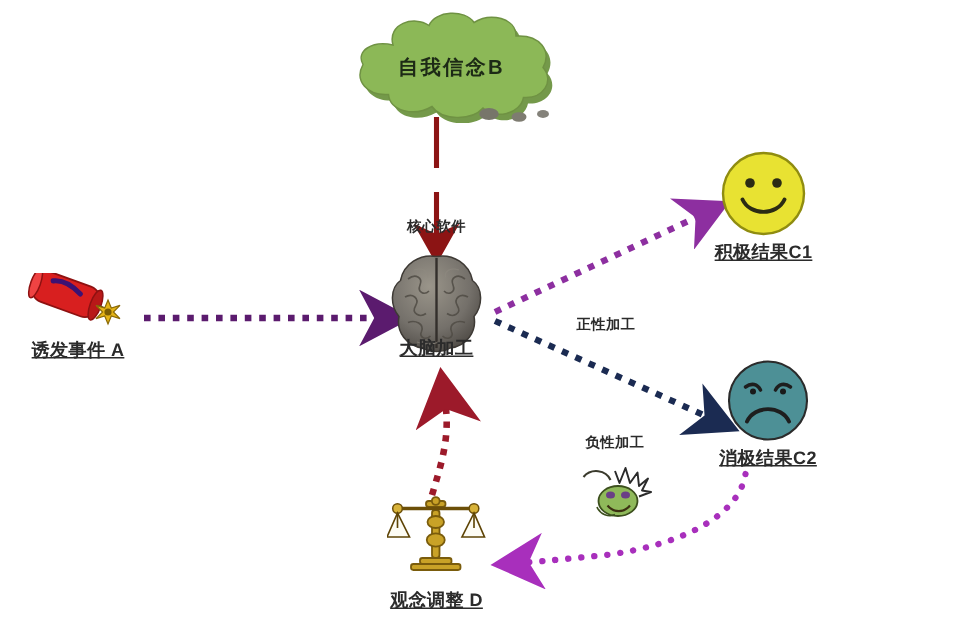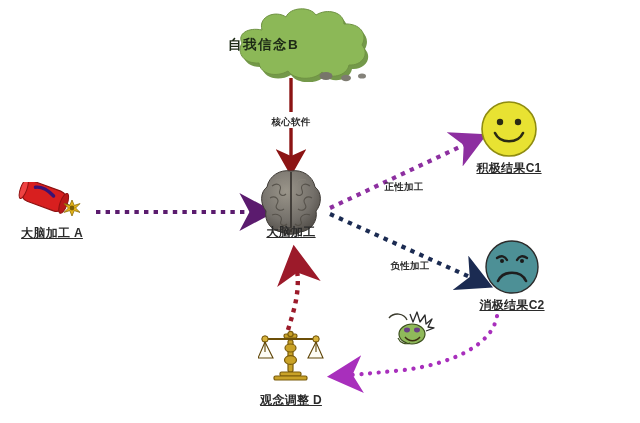--- a/index.html
+++ b/index.html
@@ -39,33 +39,35 @@
     text-decoration: underline;
   }
   .edge-label {
     position: absolute;
     font-size: 9.5px;
     color: #2b2b2b;
     white-space: nowrap;
     font-weight: 700;
     letter-spacing: 0.3px;
     transform: translateX(-50%);
+    margin-top: 29px;
   }
   
   #belief-cloud {
     left: 228px;
     top: 8px;
     width: 146px;
     height: 74px;
   }
   #belief-cloud .cloud-text {
     position: absolute;
     left: 0;
     top: 28px;
     width: 146px;
+    text-align: center;
     font-size: 13.5px;
     font-weight: 700;
     color: #1d2a16;
     letter-spacing: 1.5px;
     z-index: 3;
   }
   
   #positive-face {
     left: 480px;
     top: 100px;
@@ -177,21 +179,21 @@
         <ellipse cx="50" cy="16.5" rx="3.6" ry="10.5" fill="#b81818" stroke="#8e1111" stroke-width="1"></ellipse>
         <ellipse cx="7.5" cy="16.5" rx="3.2" ry="10.2" fill="#ef4343" stroke="#8e1111" stroke-width="1"></ellipse>
         <path d="M18,11 C24,8 32,10 38,13" stroke="#3b1273" stroke-width="3.4" fill="none" stroke-linecap="round"></path>
         <path d="M52,16.5 L62,17" stroke="#5a4a2a" stroke-width="2" fill="none"></path>
       </g>
       <g transform="translate(58,26)">
         <path d="M0,-8 L2.2,-2.6 L8,-4.4 L3.6,0 L8,4.4 L2.2,2.6 L0,8 L-2.2,2.6 L-8,4.4 L-3.6,0 L-8,-4.4 L-2.2,-2.6 Z" fill="#e5b417" stroke="#8a6a06" stroke-width="0.8"></path>
         <circle cx="0" cy="0" r="2.4" fill="#7a5d05"></circle>
       </g>
     </svg>
-    <div class="node-label" style="left:38px; top:43px;">大脑加工 A</div>
+    <div class="node-label" style="left:38px; top:43px;">诱发事件 A</div>
   </div>
 
   <div class="node" id="brain-icon">
     <svg width="66" height="68" viewBox="0 0 66 68">
       <defs>
         <radialGradient id="brainGrad" cx="42%" cy="32%" r="75%">
           <stop offset="0%" stop-color="#9a958a"></stop>
           <stop offset="62%" stop-color="#74706a"></stop>
           <stop offset="100%" stop-color="#4b4742"></stop>
         </radialGradient>

